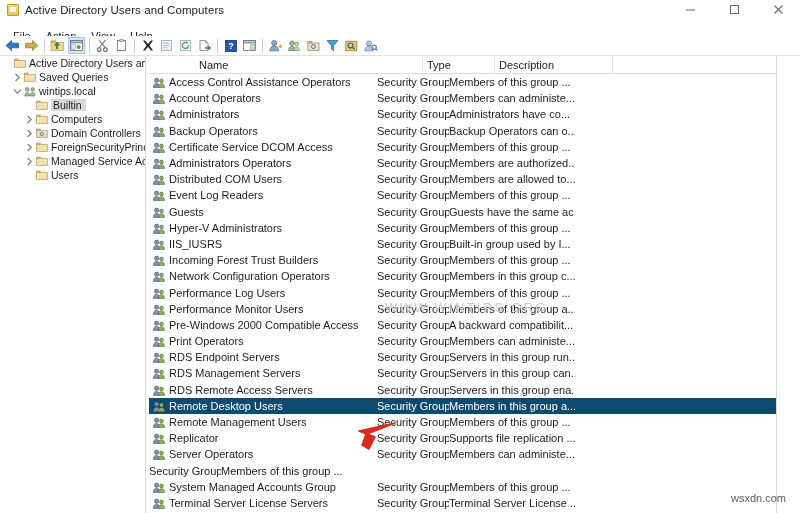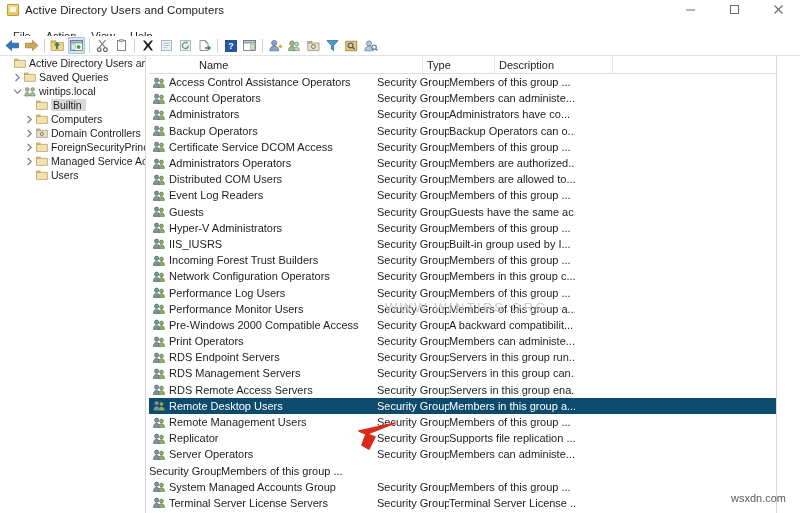--- a/index.html
+++ b/index.html
@@ -189,21 +189,21 @@
     display: flex; align-items: center;
     font-size: 11px; color: #1d1d1d;
     white-space: nowrap;
   }
   .lrow.sel {
     background: #0c4a6e;
     color: #ffffff;
   }
   .lrow .c-name {
     width: 228px;
-    display: flex; align-items: center;
+    display: flex; align-items: flex-end;
     padding-left: 4px;
     box-sizing: border-box;
     overflow: hidden;
   }
   .lrow .gico {
     width: 12px; height: 11px;
     flex: 0 0 12px;
     margin-right: 4px;
     display: block;
   }

